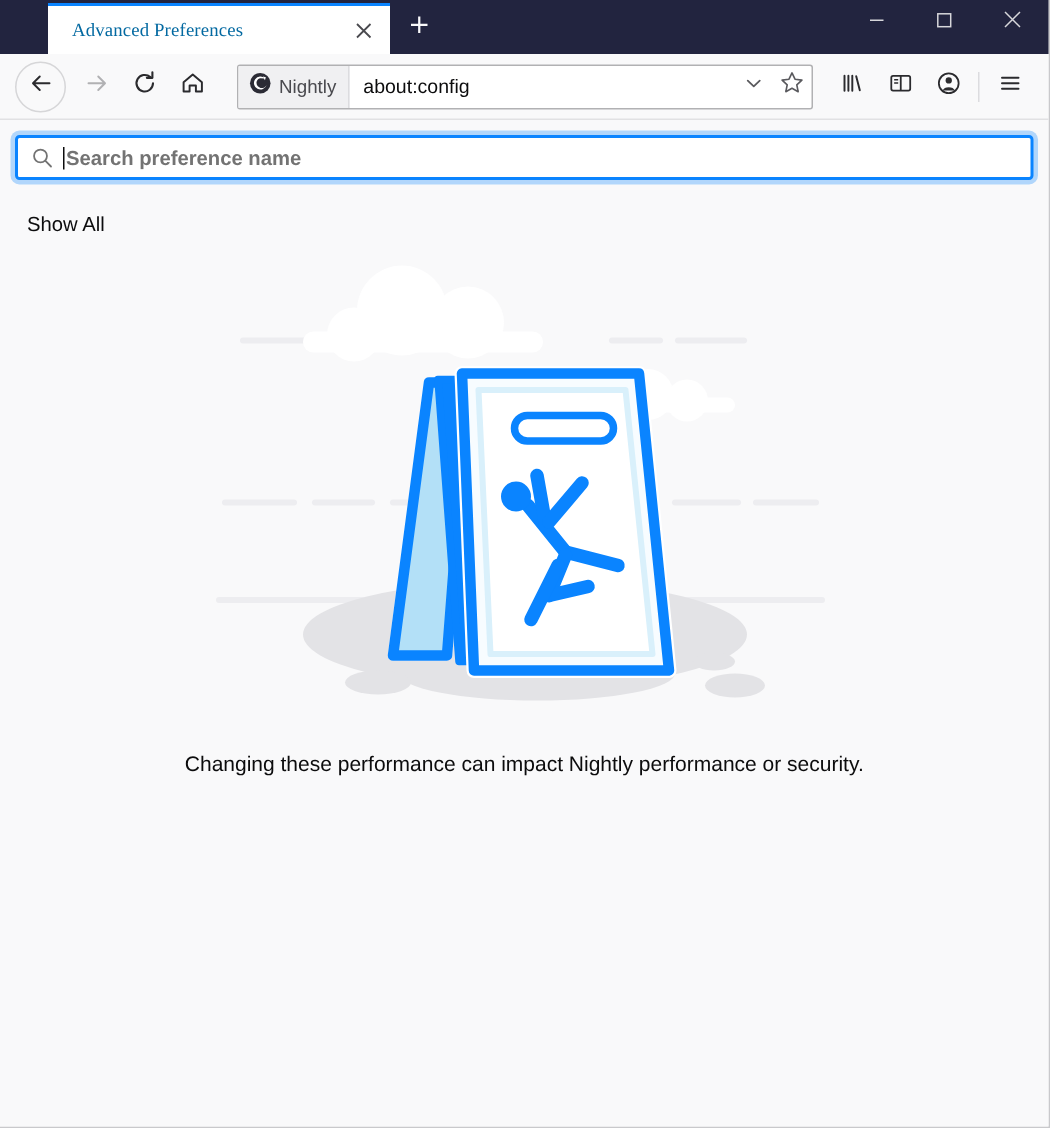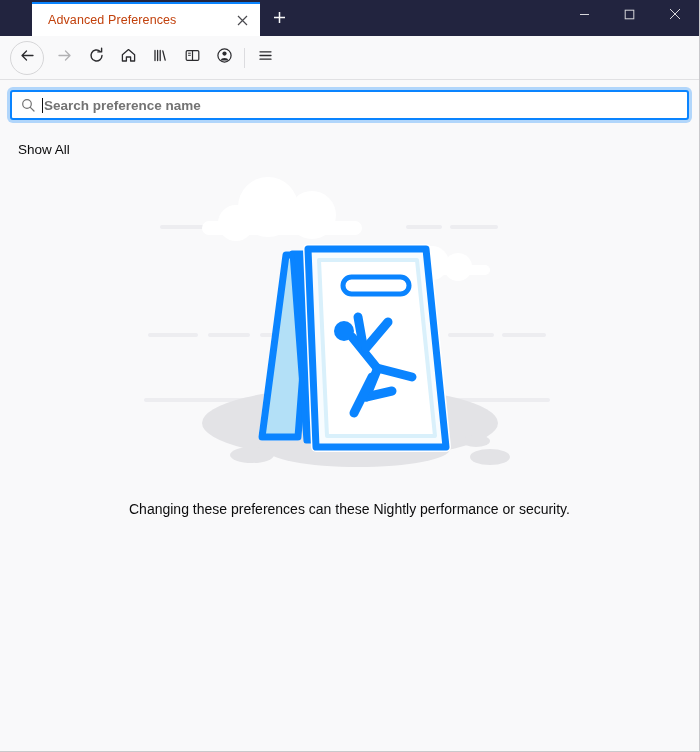--- a/index.html
+++ b/index.html
@@ -51,26 +51,27 @@
     background: #ffffff;
     border-top: 2px solid #0a84ff;
     display: flex;
     align-items: center;
     padding: 0 8px 0 16px;
     box-sizing: border-box;
     position: relative;
   }
   .tab-title {
     font-size: 12.5px;
-    color: #c2410c;
+    color: #0369a1;
     flex: 1 1 auto;
     white-space: nowrap;
     overflow: hidden;
     text-overflow: ellipsis;
     letter-spacing: 0.1px;
+    font-family: Liberation Serif, serif;
   }
   .tab-close {
     width: 20px;
     height: 20px;
     display: flex;
     align-items: center;
     justify-content: center;
     color: #4a4a4f;
     flex: 0 0 auto;
   }
@@ -329,20 +330,47 @@
       </span>
     </div>
     <div class="navbtn">
       <span>
         <svg width="17" height="17" viewBox="0 0 17 17" aria-hidden="true">
           <path d="M2.4 7.8 L8.5 2.6 L14.6 7.8 L14.6 14 L10.6 14 L10.6 10 L6.4 10 L6.4 14 L2.4 14 Z" stroke="currentColor" stroke-width="1.3" fill="none" stroke-linejoin="round"></path>
         </svg>
       </span>
     </div>
 
+    <div class="urlbar">
+      <div class="identity">
+        <span>
+          <svg width="15" height="15" viewBox="0 0 16 16" aria-hidden="true">
+            <circle cx="8" cy="8" r="7.3" fill="#2b2b35"></circle>
+            <path d="M11.4 4.6 a4.6 4.6 0 1 0 1.1 4.6 c-0.9 1.7 -2.6 2.5 -4.3 2.1 c-2 -0.5 -3.2 -2.4 -2.8 -4.3 c0.3 -1.4 1.5 -2.4 2.8 -2.5" fill="#ffffff"></path>
+            <path d="M9.9 3.2 l2.1 0.6 l-0.7 2.0 z" fill="#ffffff"></path>
+          </svg>
+        </span>
+        <span class="identity-label">Nightly</span>
+      </div>
+      <div class="url-text">about:config</div>
+      <div class="url-action">
+        <span>
+          <svg width="13" height="13" viewBox="0 0 13 13" aria-hidden="true">
+            <path d="M2.5 4.8 L6.5 8.6 L10.5 4.8" stroke="currentColor" stroke-width="1.2" fill="none" stroke-linecap="round" stroke-linejoin="round"></path>
+          </svg>
+        </span>
+      </div>
+      <div class="url-action">
+        <span>
+          <svg width="16" height="16" viewBox="0 0 16 16" aria-hidden="true">
+            <path d="M8 1.6 L10 5.8 L14.6 6.4 L11.2 9.6 L12.1 14.1 L8 11.9 L3.9 14.1 L4.8 9.6 L1.4 6.4 L6 5.8 Z" stroke="currentColor" stroke-width="1.1" fill="none" stroke-linejoin="round"></path>
+          </svg>
+        </span>
+      </div>
+    </div>
 
     <div class="toolbar-end">
       <div class="navbtn">
         <span>
           <svg width="17" height="17" viewBox="0 0 17 17" aria-hidden="true">
             <path d="M3 3.5 L3 13.5 M5.6 3.5 L5.6 13.5 M8.2 3.5 L8.2 13.5 M10.8 3.8 L13.2 13.2" stroke="currentColor" stroke-width="1.3" fill="none" stroke-linecap="round"></path>
           </svg>
         </span>
       </div>
       <div class="navbtn">
@@ -455,16 +483,16 @@
 
           <path d="M237 205 L226 232"></path>
           <path d="M226 232 L252 226"></path>
 
           <path d="M232 212 L214 248"></path>
         </g>
         <circle cx="204" cy="166" r="10" fill="#0a84ff"></circle>
       </svg>
     </div>
 
-    <div class="warning-text">Changing these preferences can these Nightly performance or security.</div>
+    <div class="warning-text">Changing these performance can impact Nightly performance or security.</div>
 
   </div>
 </div>
 
 </body></html>

